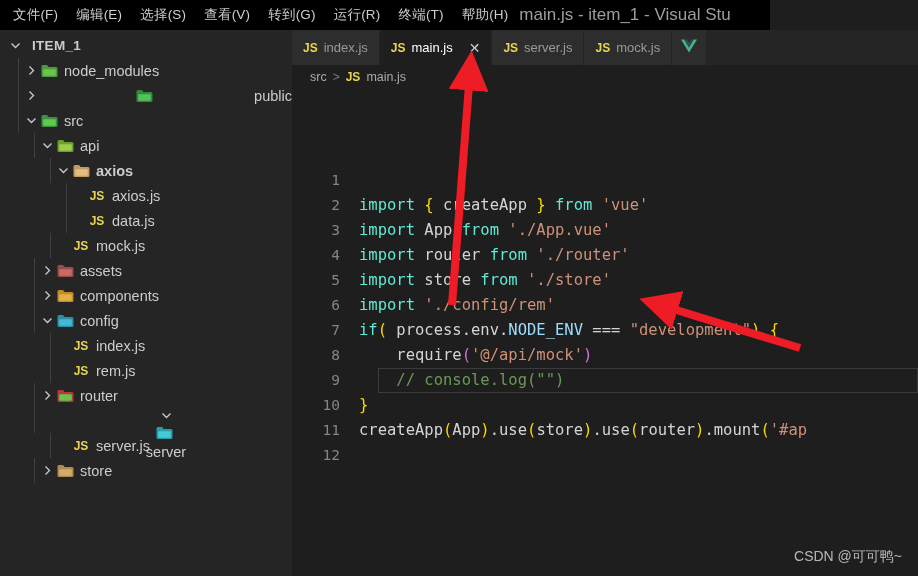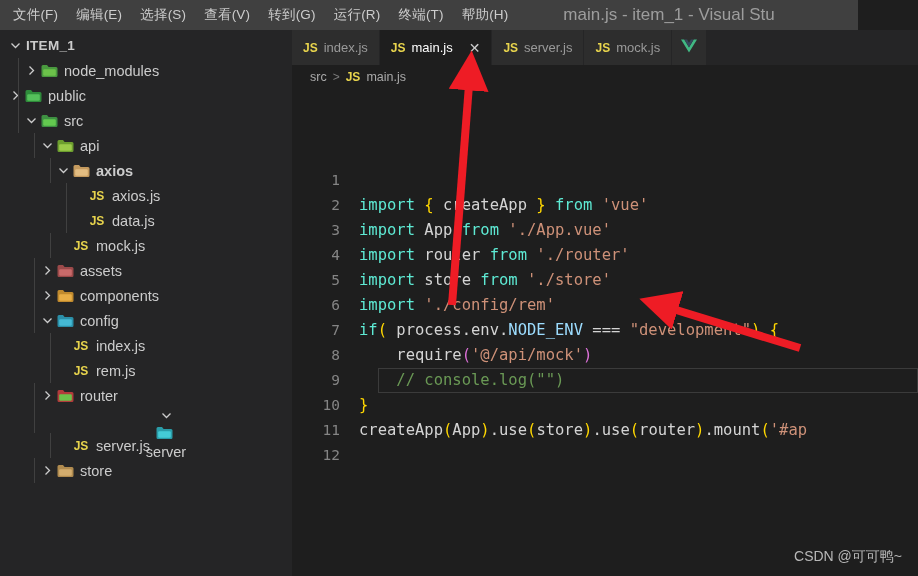--- a/index.html
+++ b/index.html
@@ -6,22 +6,22 @@
   html, body {
     width: 918px; height: 576px;
     background: #1e1e1e;
     font-family: "Liberation Sans", sans-serif;
     overflow: hidden;
   }
   #app { position: relative; width: 918px; height: 576px; background: #1e1e1e; }
 
   
   .titlebar {
-    position: absolute; top: 0; left: 0; width: 858px; height: 30px;
-    background: #404040; display: flex; 
+    position: absolute; top: 0; left: 0; width: 770px; height: 30px;
+    background: #000000; display: flex; 
   }
   .menu { display: flex; align-items: center; padding-left: 4px; }
   .menu-item {
     color: #cccccc; font-size: 13.5px; padding: 3px 9px;
     white-space: nowrap; letter-spacing: .2px;
   }
   .win-title {
     position: absolute; left: 0; right: 0; top: 0; height: 30px;
     display: flex; align-items: center; justify-content: center;
     color: #9d9d9d; font-size: 17px; pointer-events: none;
@@ -136,38 +136,38 @@
   </div>
 
   <div class="sidebar">
     <div class="tree" id="file-tree">
         <div class="row" style="padding-left: 8px;">
           <span class="chev">
             <svg width="11" height="11" viewBox="0 0 11 11">
               <path d="M1.5 3.5 L5.5 7.5 L9.5 3.5" fill="none" stroke="#cccccc" stroke-width="1.3"></path>
             </svg>
           </span>
-          <span class="label root-label" style="margin-left: 4px;">ITEM_1</span>
+          <span class="label root-label" style="margin-left: 10px;">ITEM_1</span>
         </div>
         <div class="row" style="padding-left: 24px;">
           <div class="guide" style="left: 18px;"></div>
           <span class="chev">
             <svg width="11" height="11" viewBox="0 0 11 11">
               <path d="M3.5 1.5 L7.5 5.5 L3.5 9.5" fill="none" stroke="#cccccc" stroke-width="1.3"></path>
             </svg>
           </span>
           <span class="ico">
             <svg width="17" height="14" viewBox="0 0 17 14">
               <path d="M0.5 2.5 Q0.5 1 2 1 H6 L7.6 2.9 H15 Q16.5 2.9 16.5 4.4 V11.5 Q16.5 13 15 13 H2 Q0.5 13 0.5 11.5 Z" fill="#4a9a3f"></path>
               <rect x="2.2" y="5.2" width="12.6" height="6.6" rx="1.2" fill="#6cc24a"></rect>
             </svg>
           </span>
           <span class="label">node_modules</span>
         </div>
-        <div class="row" style="padding-left: 8px;">
+        <div class="row" style="padding-left: 24px; justify-content: space-between;">
           <div class="guide" style="left: 18px;"></div>
           <span class="chev">
             <svg width="11" height="11" viewBox="0 0 11 11">
               <path d="M3.5 1.5 L7.5 5.5 L3.5 9.5" fill="none" stroke="#cccccc" stroke-width="1.3"></path>
             </svg>
           </span>
           <span class="ico">
             <svg width="17" height="14" viewBox="0 0 17 14">
               <path d="M0.5 2.5 Q0.5 1 2 1 H6 L7.6 2.9 H15 Q16.5 2.9 16.5 4.4 V11.5 Q16.5 13 15 13 H2 Q0.5 13 0.5 11.5 Z" fill="#2f8c3b"></path>
               <rect x="2.2" y="5.2" width="12.6" height="6.6" rx="1.2" fill="#55c15b"></rect>

